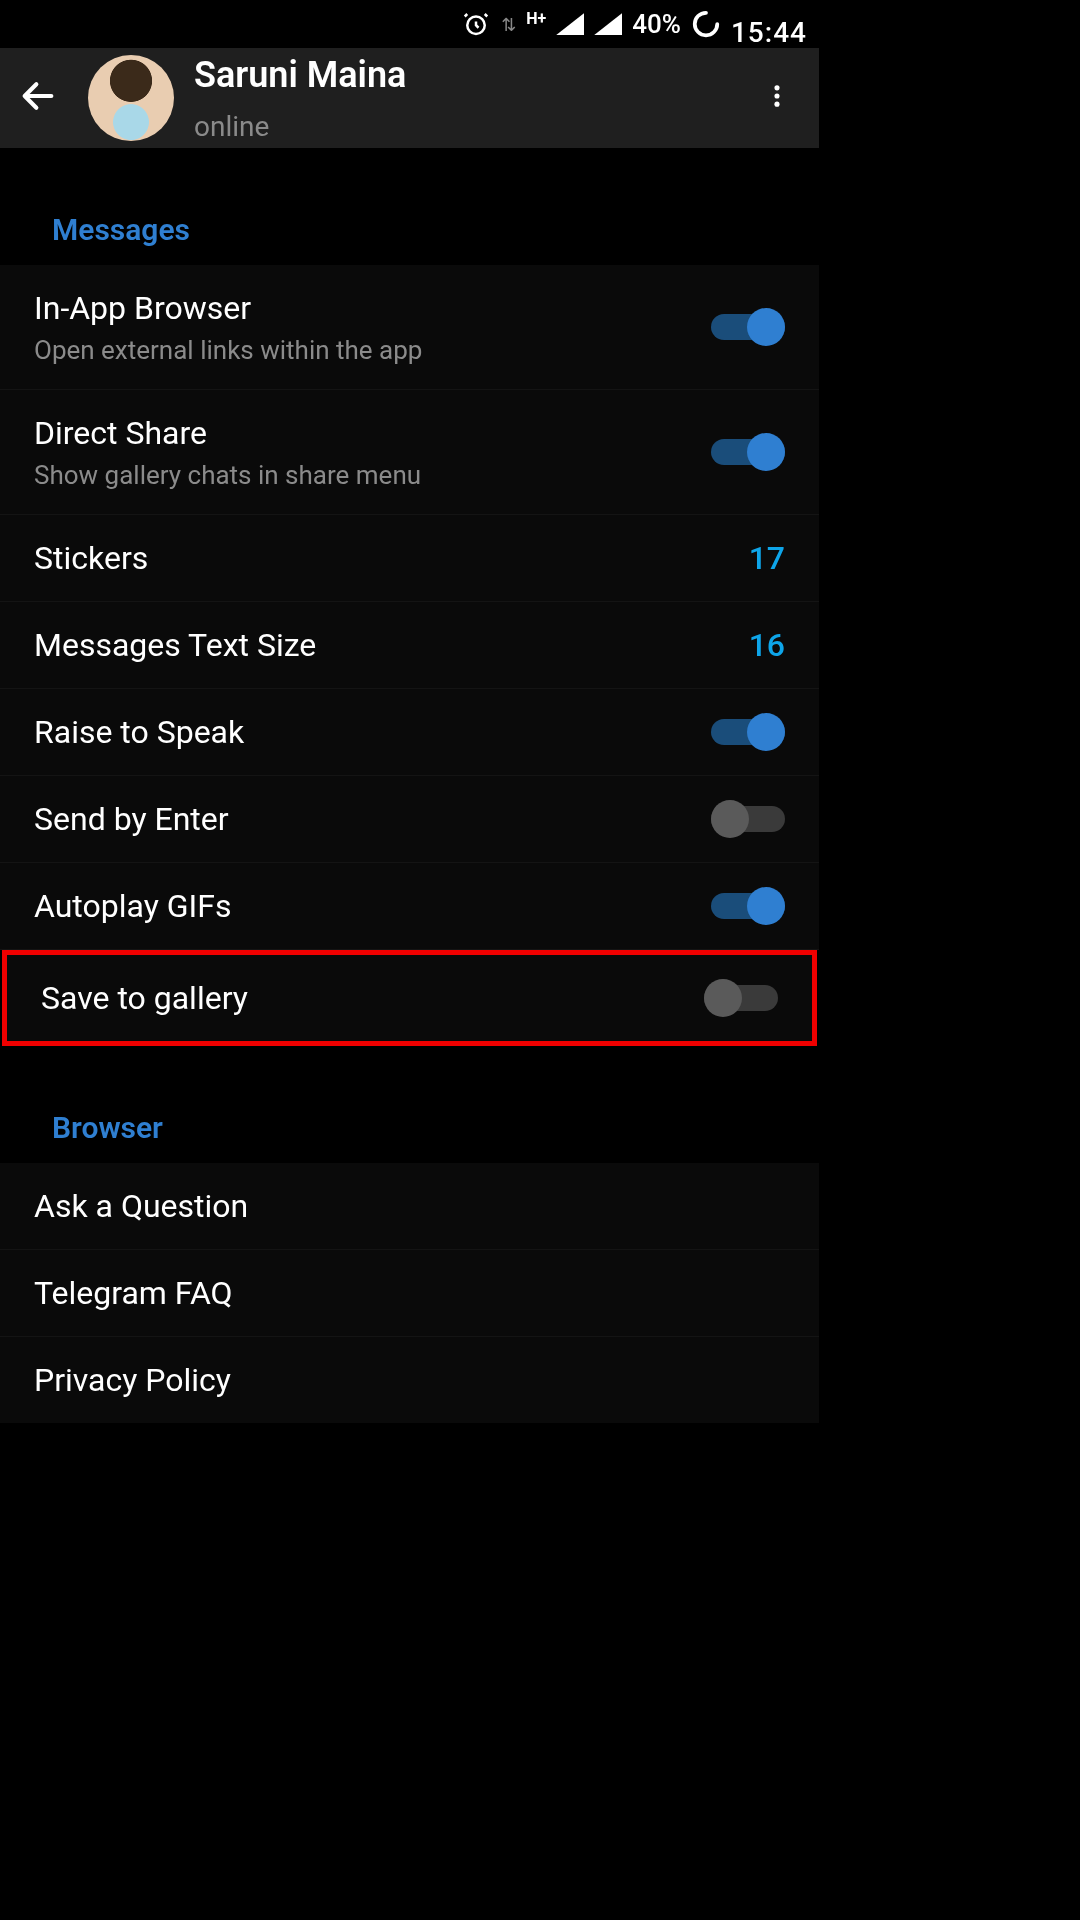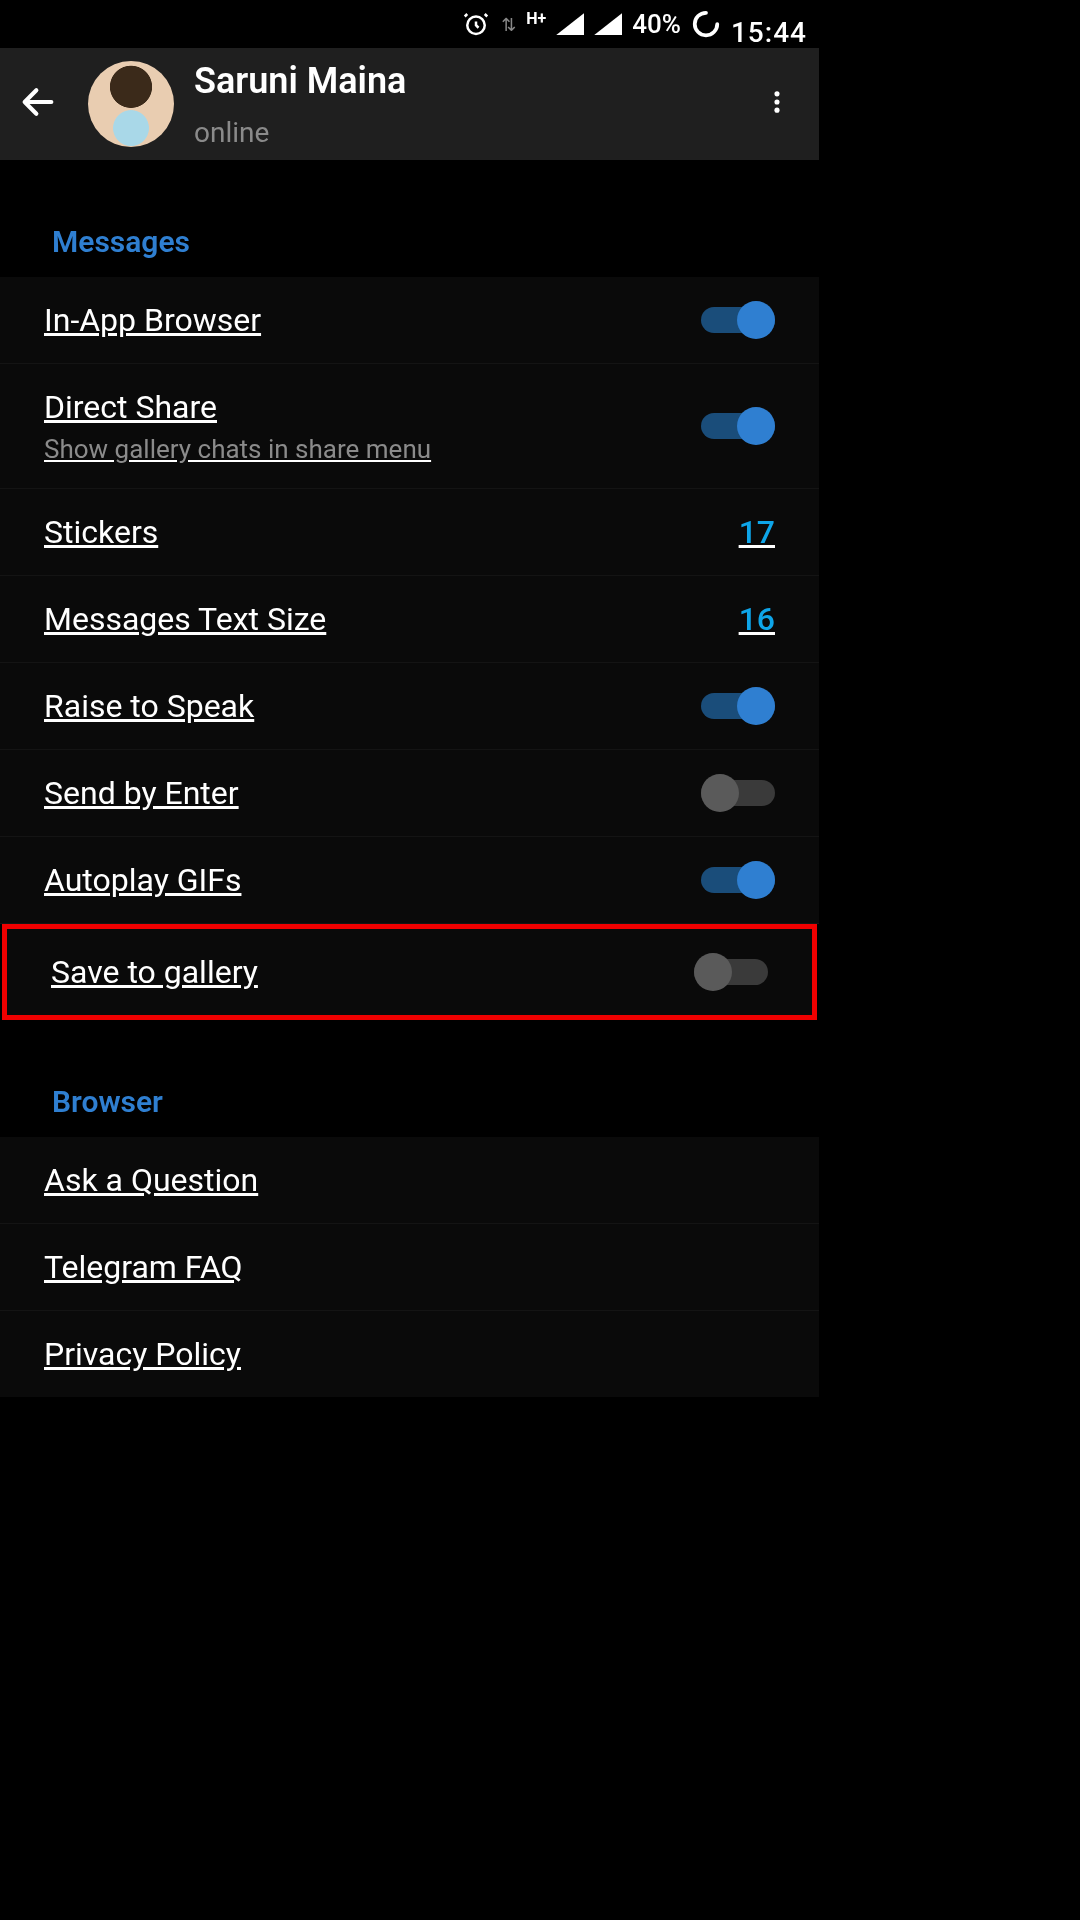--- a/index.html
+++ b/index.html
@@ -20,21 +20,21 @@
     padding: 0 12px;
     gap: 10px;
     font-size: 28px;
     font-weight: 500;
     color: #fff;
   }
   .status-bar .icon { display: inline-flex; align-items: center; }
   .status-bar .battery-pct { font-size: 26px; }
   .status-bar .clock { font-size: 28px; letter-spacing: 1px; margin-top: 16px; }
   .header {
-    height: 112px;
+    height: 100px;
     background: #1f1f1f;
     display: flex;
     align-items: center;
     padding: 12px 18px;
     gap: 20px;
     justify-content: flex-end;
   }
   .back-btn svg { width: 40px; height: 40px; stroke: #fff; }
   .avatar {
     width: 86px; height: 86px;
@@ -64,24 +64,23 @@
 
   .section-title {
     font-size: 30px;
     font-weight: 600;
     color: #2f7fd1;
     padding: 36px 52px 18px;
   }
   .row {
     display: flex;
     align-items: center;
-    padding: 24px 44px;
+    padding: 24px 34px;
     border-bottom: 1px solid #141414;
     background: #0a0a0a;
-    text-decoration: underline;
   }
   .row.hl {
     border: 5px solid #f00000;
     border-left-width: 5px;
     border-right-width: 5px;
     margin: 0 2px;
     align-items: center;
   }
   .row-text { flex: 1; }
   .row-title { font-size: 32px; color: #fff; }
@@ -161,20 +160,21 @@
   </div>
 </div>
 
 <div class="spacer"></div>
 
 <div class="section-title">Messages</div>
 
 <div class="row">
   <div class="row-text">
     <div class="row-title">In-App Browser</div>
+    <div class="row-sub">Open external links within the app</div>
   </div>
   <div class="toggle on">
       <div class="track"></div>
       <div class="knob"></div>
     </div>
 </div>
 
 <div class="row">
   <div class="row-text">
     <div class="row-title">Direct Share</div>

